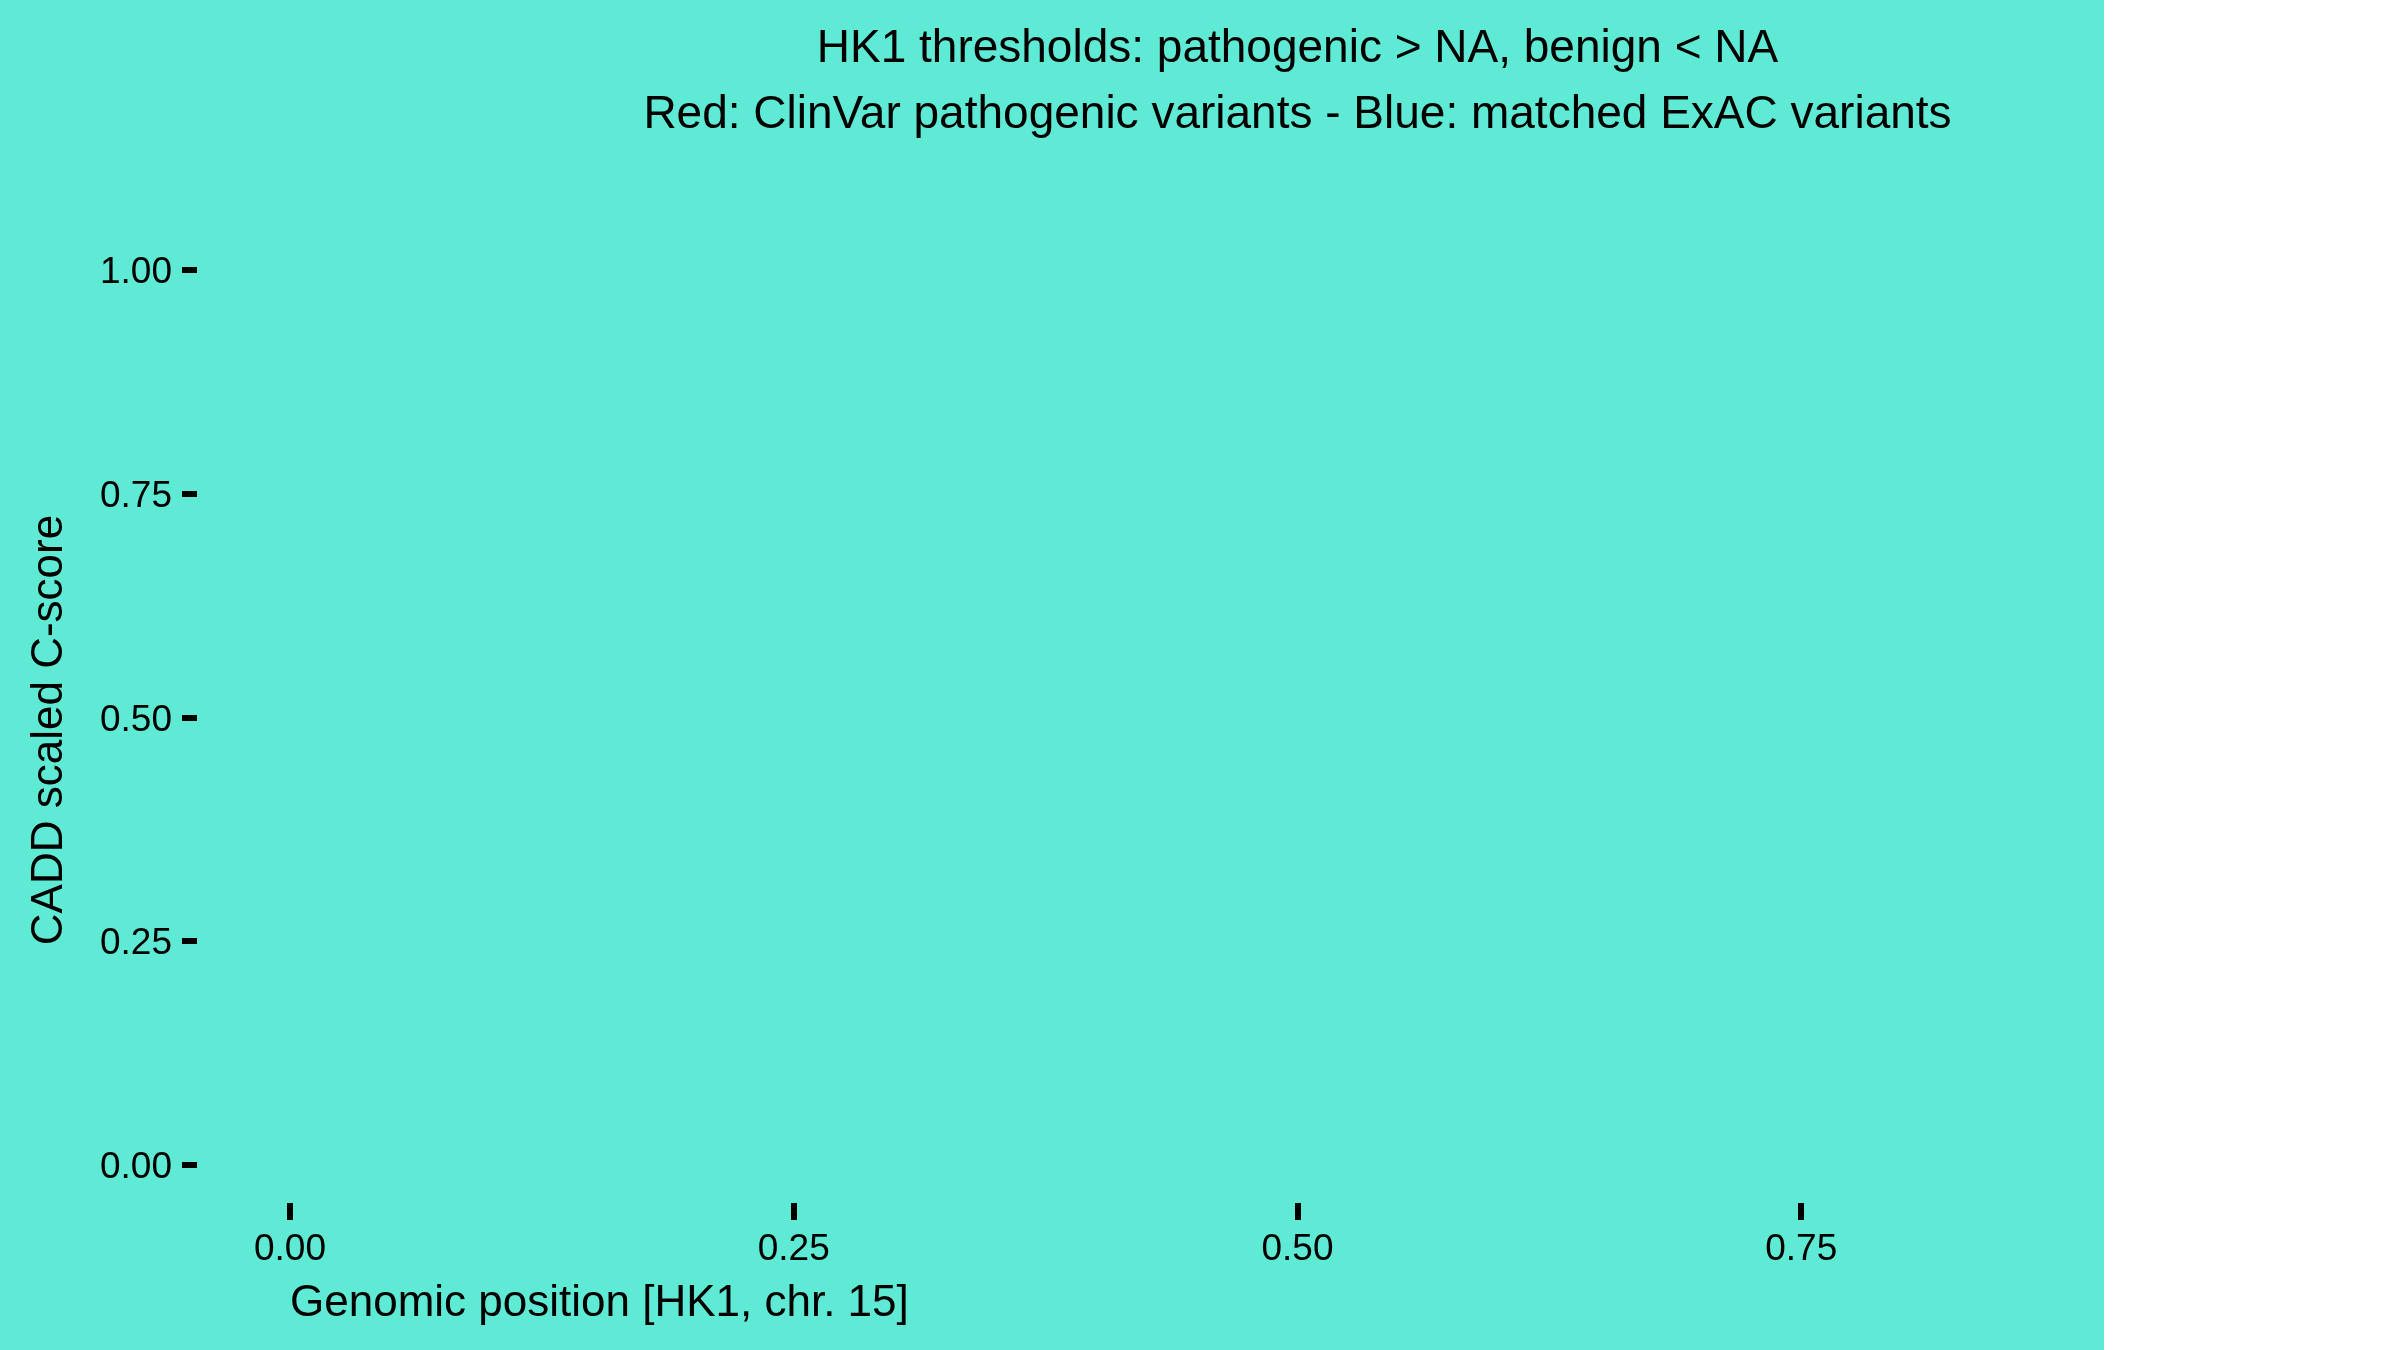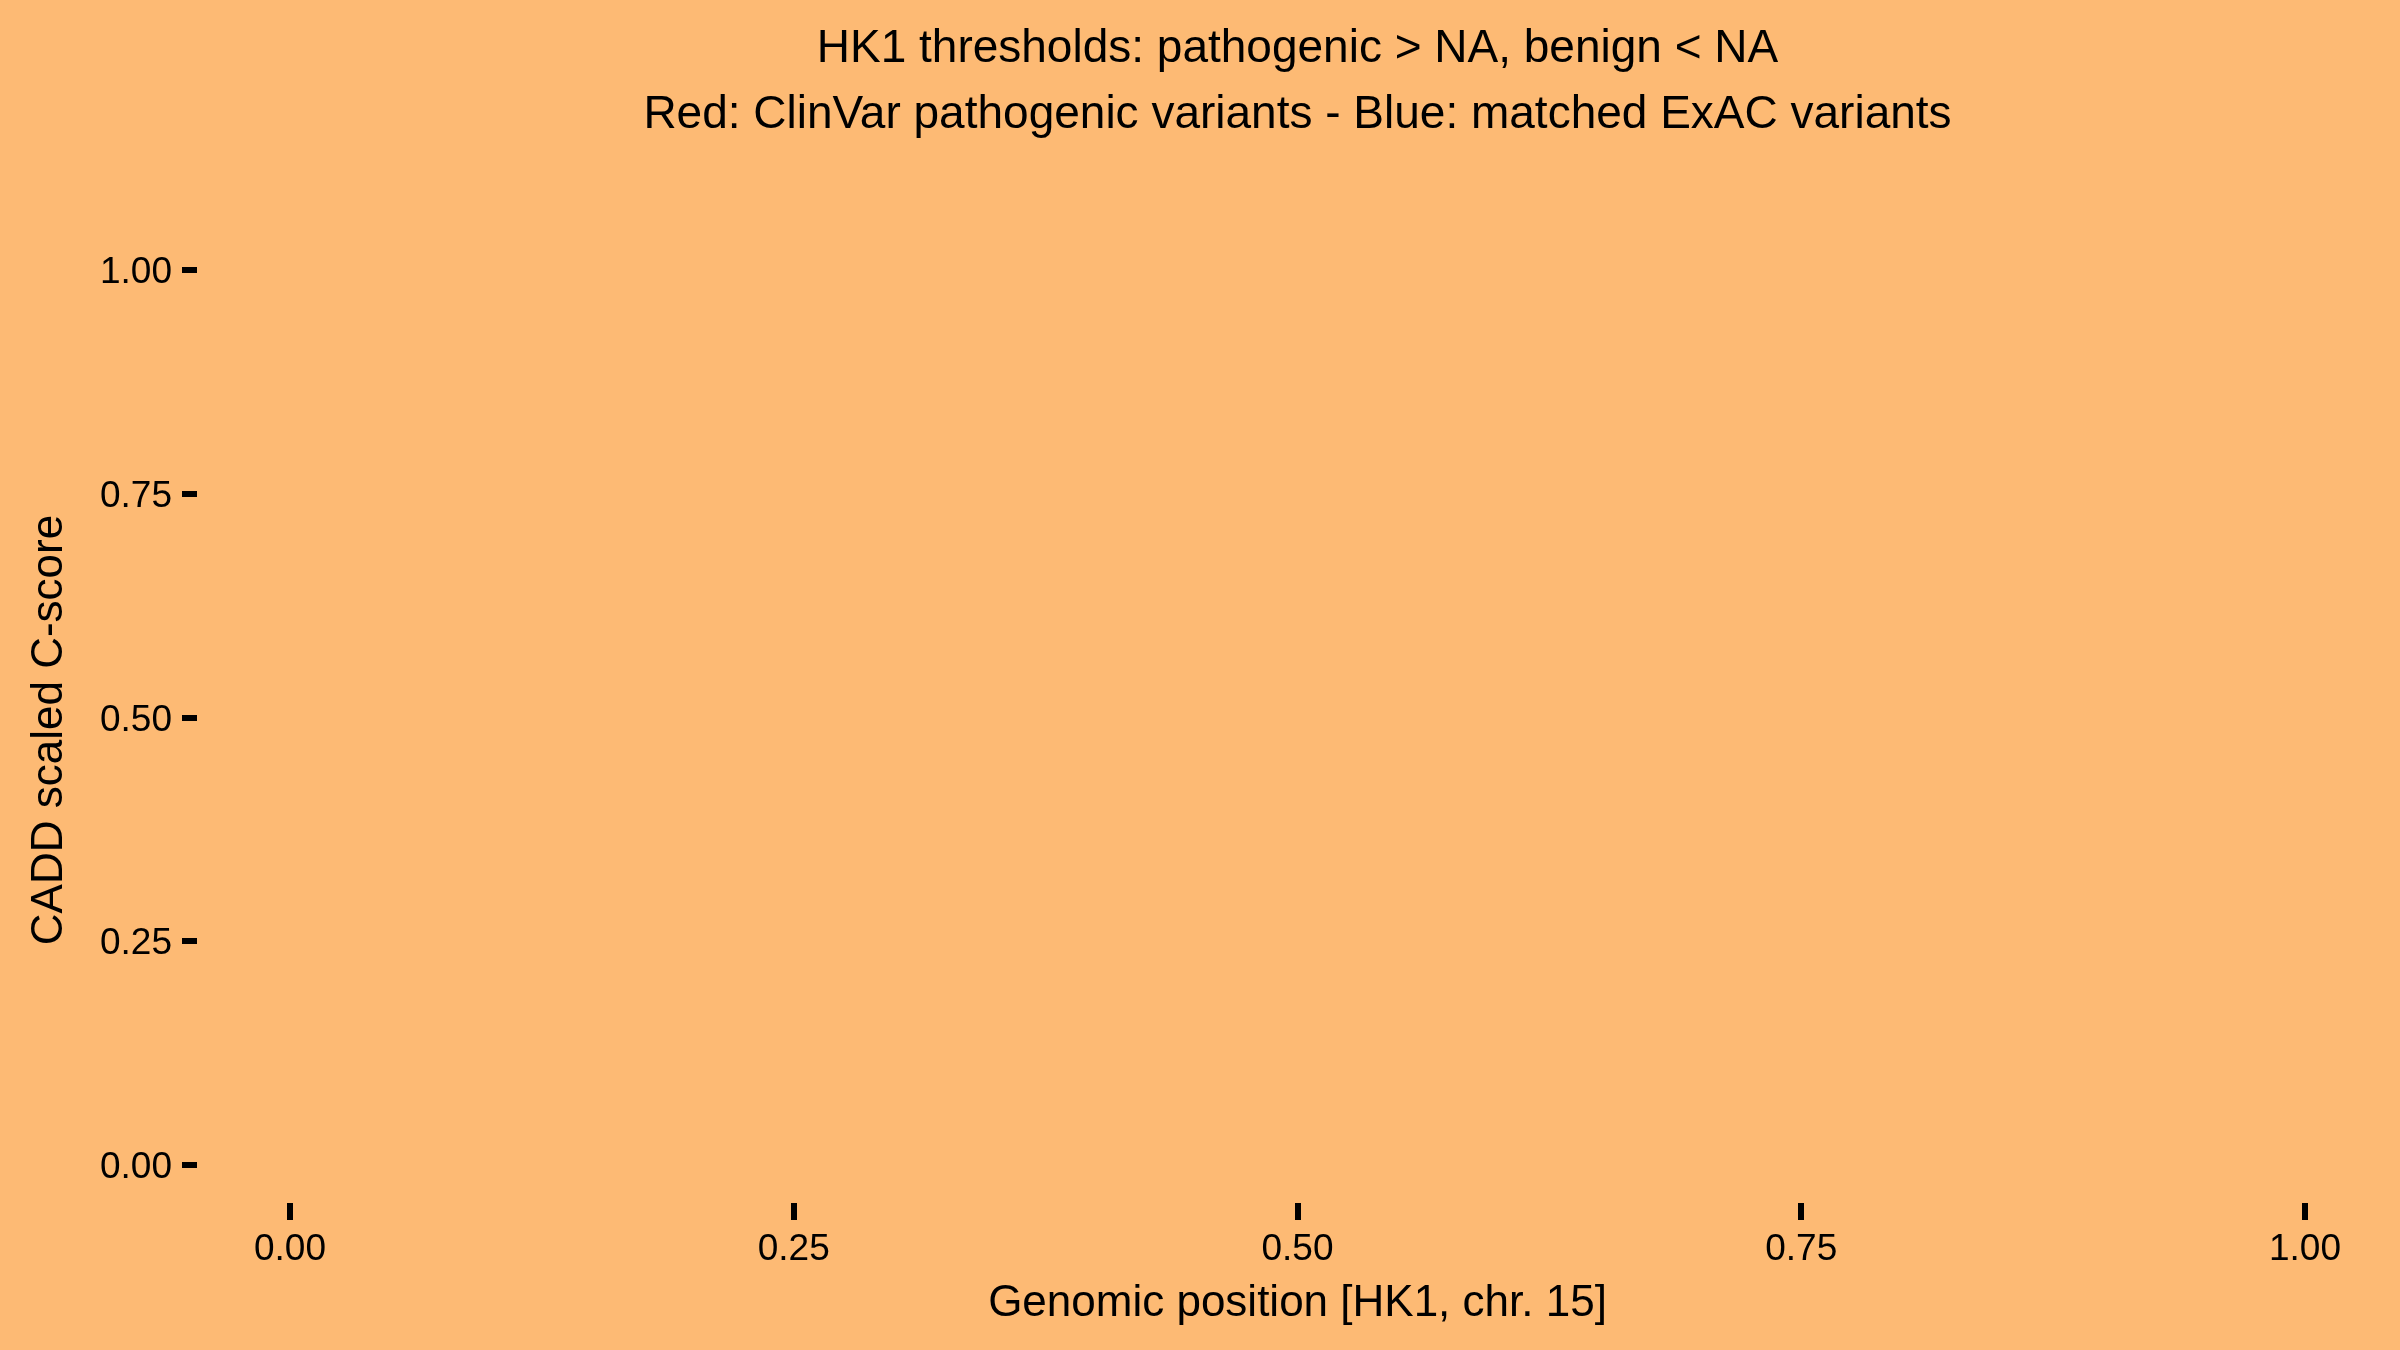--- a/index.html
+++ b/index.html
@@ -2,23 +2,23 @@
 <html><head>
 <meta charset="utf-8">
 <style>
   html, body {
     margin: 0;
     padding: 0;
     background: #ffffff;
   }
   .chart {
     position: relative;
-    width: 2400px;
+    width: 2104px;
     height: 1350px;
-    background: #fdba74;
+    background: #5eead4;
     font-family: "Liberation Sans", sans-serif;
     color: #000000;
     overflow: hidden;
   }
   .titles {
     position: absolute;
     top: 13px;
     left: 198px;
     width: 2199px;
     text-align: center;
@@ -44,21 +44,21 @@
     transform-origin: center center;
     white-space: nowrap;
     font-size: 44px;
     color: #000000;
   }
   .x-axis-title {
     position: absolute;
     top: 1276px;
     left: 290px;
     width: 2015px;
-    text-align: center;
+    text-align: left;
     font-size: 44px;
     color: #000000;
   }
   .x-tick-mark {
     position: absolute;
     top: 1203px;
     width: 6px;
     height: 17px;
     background: #000000;
     transform: translateX(-50%);

